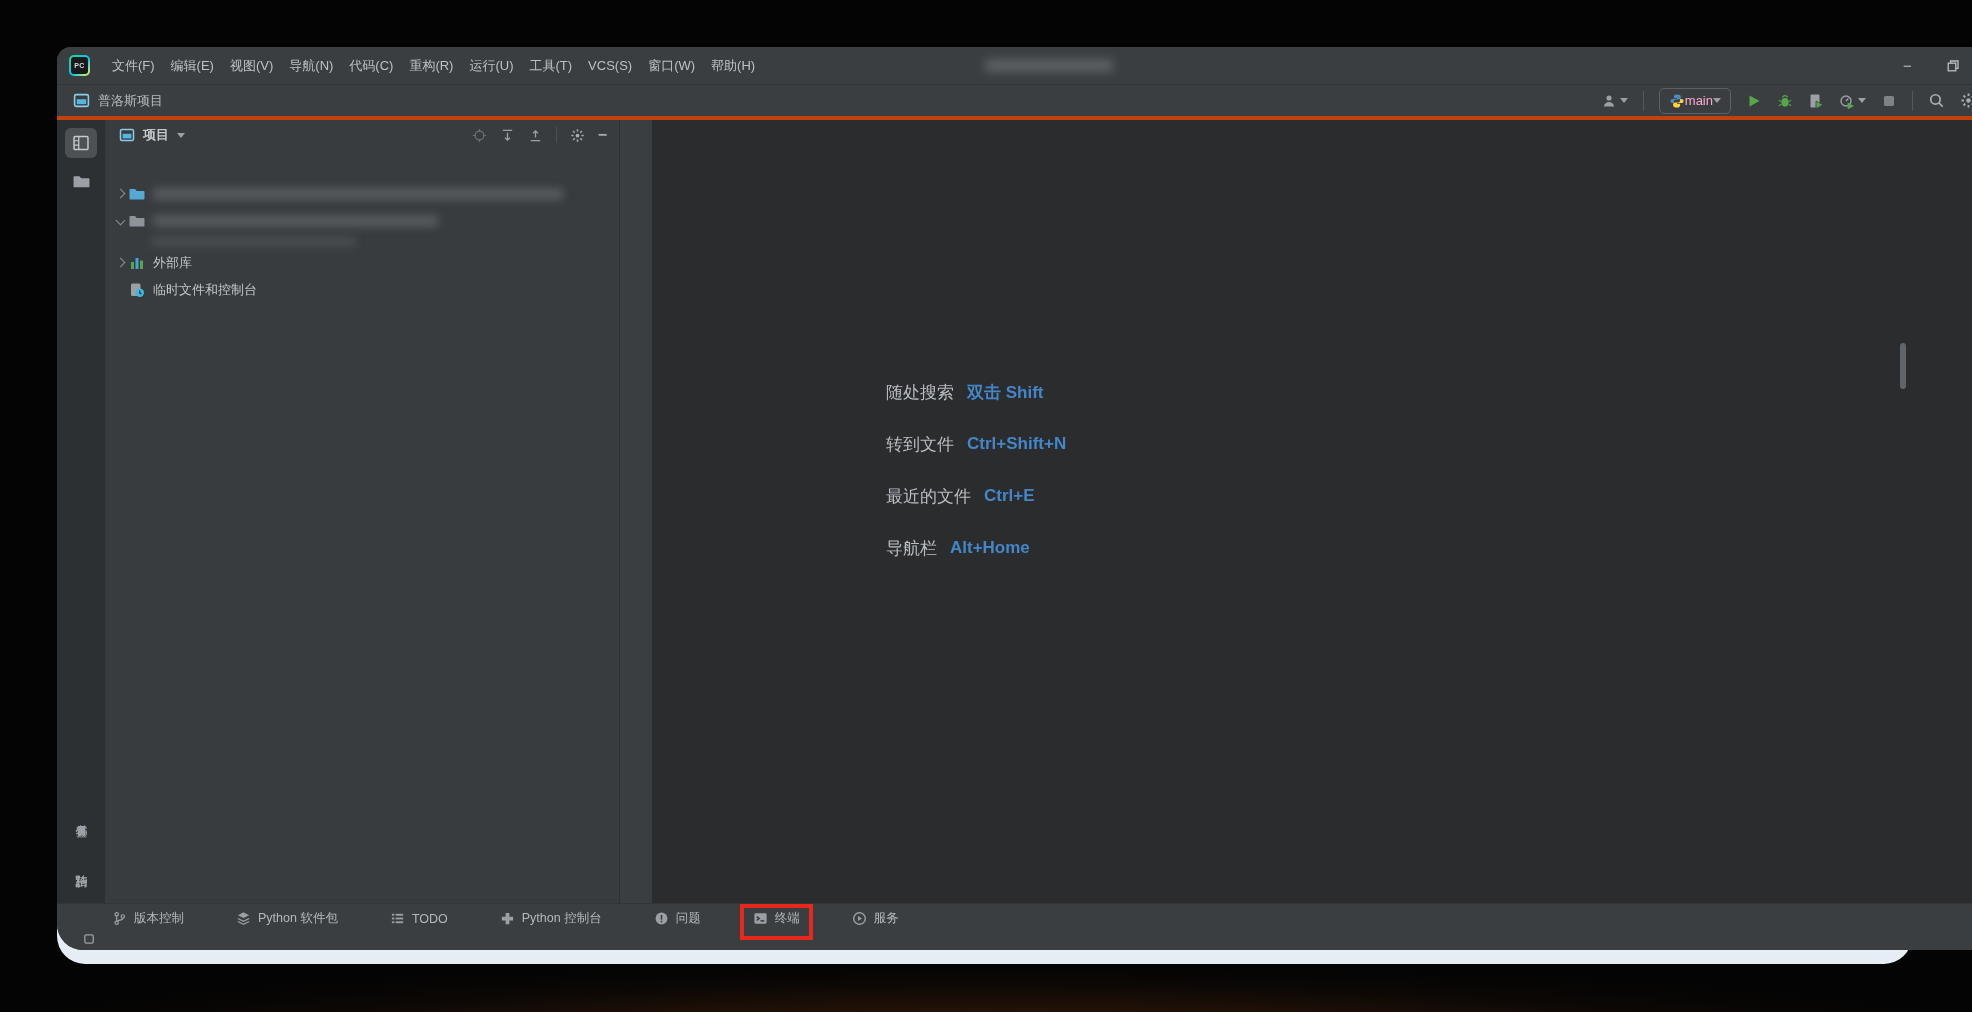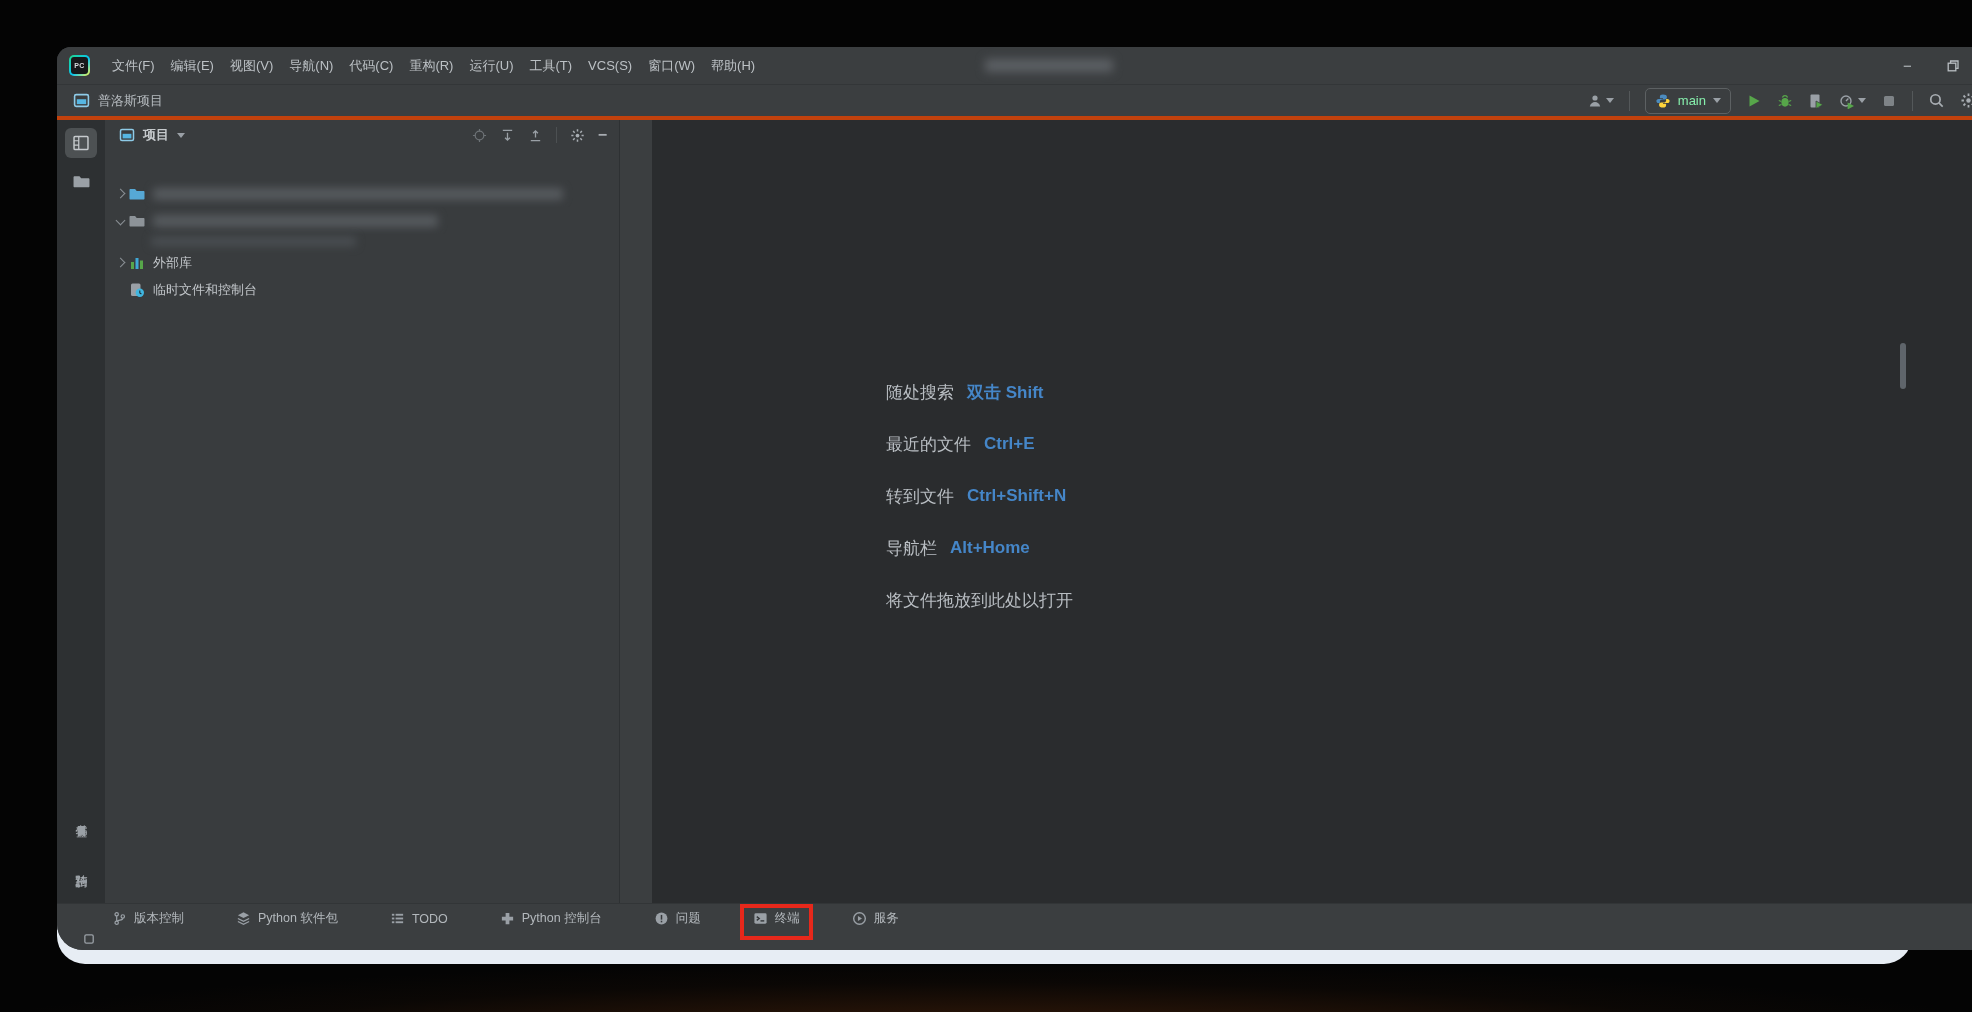--- a/index.html
+++ b/index.html
@@ -26,21 +26,21 @@
   .wbtn{width:45px;height:100%;display:flex;align-items:center;justify-content:center;color:#b9bec2;font-size:15px;}
   .wbtn svg{display:block;}
 
   
   .toolbar{height:35px;flex:0 0 35px;display:flex;align-items:center;background:#3b3e40;
     border-bottom:4px solid #c2410c;box-sizing:border-box;padding:0 10px 0 16px;}
   .tb-left{display:flex;align-items:center;gap:8px;color:#b7bcc0;font-size:13px;}
   .tb-right{margin-left:auto;display:flex;align-items:center;gap:15px;}
   .sep{width:1px;height:20px;background:#54585a;}
   .caret{width:0;height:0;border-left:4px solid transparent;border-right:4px solid transparent;border-top:5px solid #9aa0a6;display:inline-block;}
-  .runcfg{display:flex;align-items:center;gap:7px;border:1px solid #5d6163;border-radius:5px;height:24px;padding:0 9px;color:#86efac;font-size:13px;}
+  .runcfg{display:flex;align-items:center;gap:0;border:1px solid #5d6163;border-radius:5px;height:24px;padding:0 9px;color:#f9a8d4;font-size:13px;}
   .tbtn{display:flex;align-items:center;gap:3px;}
   .ic{display:inline-flex;align-items:center;justify-content:center;line-height:0;}
 
   
   .main{flex:1 1 auto;display:flex;min-height:0;}
   .leftbar{width:48px;flex:0 0 48px;background:#2d3032;display:flex;flex-direction:column;align-items:center;padding:8px 0 14px 0;box-sizing:border-box;}
   .stripe-btn{width:32px;height:30px;display:flex;align-items:center;justify-content:center;border-radius:6px;margin-bottom:8px;}
   .stripe-btn.active{background:#4d5153;}
   .lb-bottom{margin-top:auto;display:flex;flex-direction:column;align-items:center;gap:26px;}
   .vitem{display:flex;flex-direction:column;align-items:center;gap:7px;}
@@ -349,33 +349,30 @@
           </div>
       </div>
 
       <div class="editor">
         <div class="shortcuts" id="shortcuts">
             <div class="sc-line">
               <span class="sc-label">随处搜索</span>
               <span class="sc-keys">双击 Shift</span>
             </div>
             <div class="sc-line">
+              <span class="sc-label">转到文件</span>
+              <span class="sc-keys">Ctrl+Shift+N</span>
+            </div>
+            <div class="sc-line">
               <span class="sc-label">最近的文件</span>
               <span class="sc-keys">Ctrl+E</span>
-            </div>
-            <div class="sc-line">
-              <span class="sc-label">转到文件</span>
-              <span class="sc-keys">Ctrl+Shift+N</span>
             </div>
             <div class="sc-line">
               <span class="sc-label">导航栏</span>
               <span class="sc-keys">Alt+Home</span>
-            </div>
-            <div class="sc-line">
-              <span class="sc-label">将文件拖放到此处以打开</span>
             </div>
           </div>
       </div>
 
       <div class="rightbar" id="rightbar">
           <div class="rb-item">
             <span class="ic">
               <svg width="15" height="15" viewBox="0 0 16 16">
                 <ellipse cx="8" cy="3.6" rx="5.5" ry="2.1" fill="#9aa0a6"></ellipse>
                 <path d="M2.5 3.6v8.6c0 1.2 2.5 2.2 5.5 2.2s5.5-1 5.5-2.2V3.6" stroke="#9aa0a6" stroke-width="1.4" fill="none"></path>

